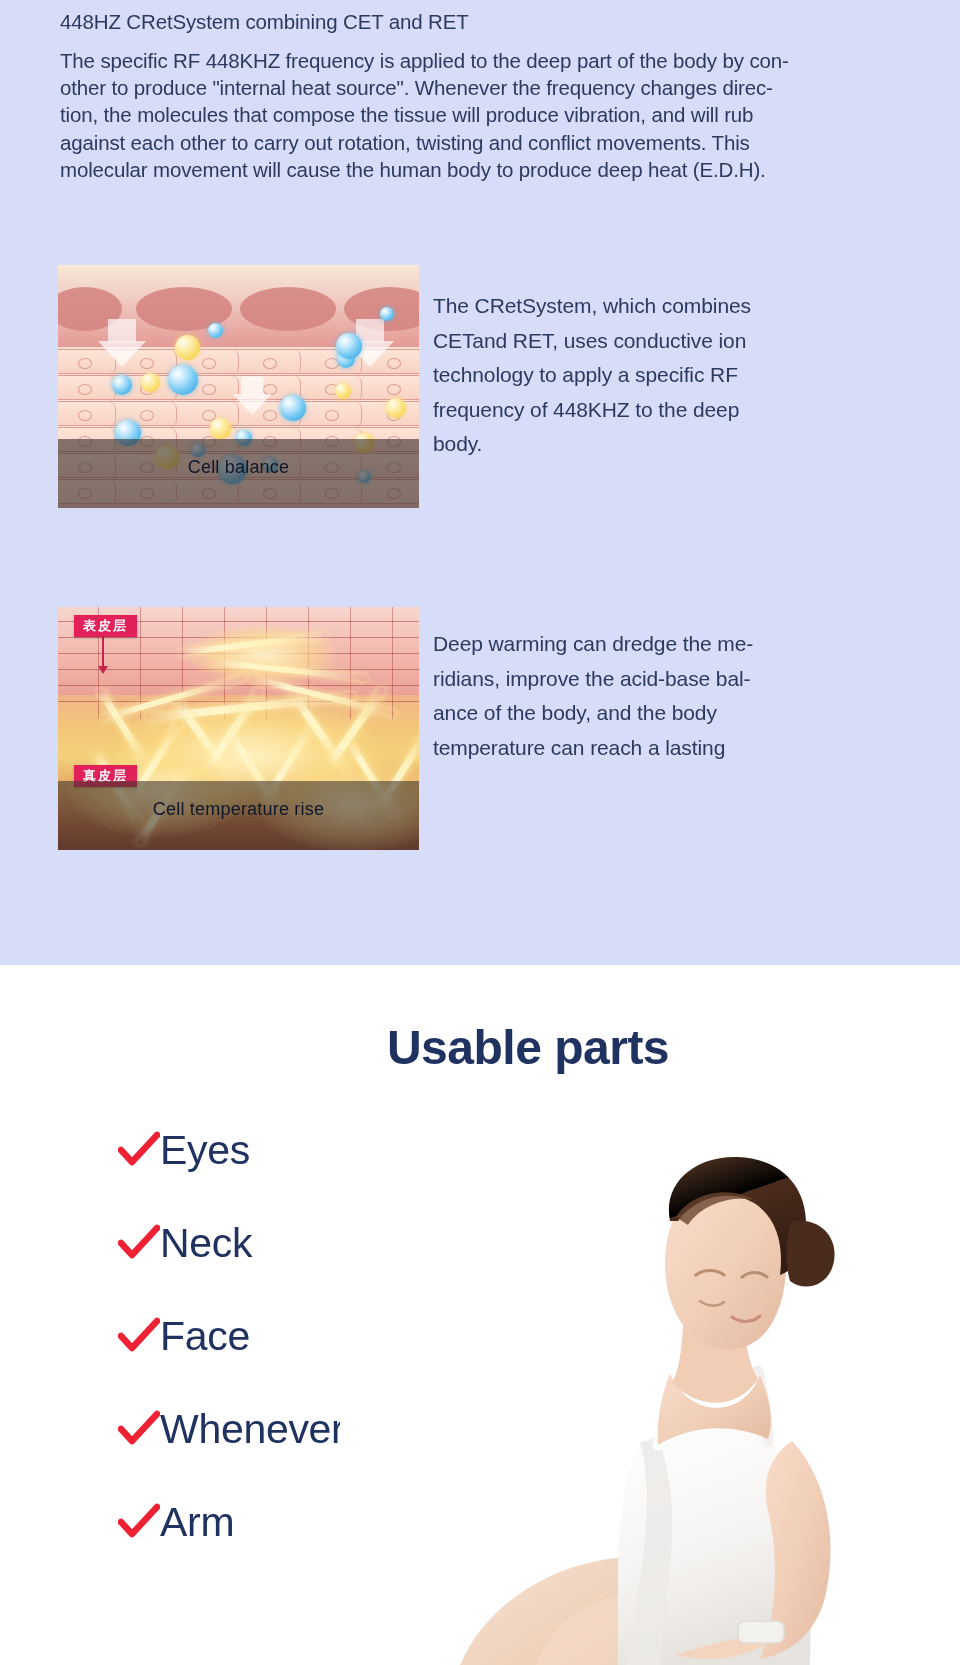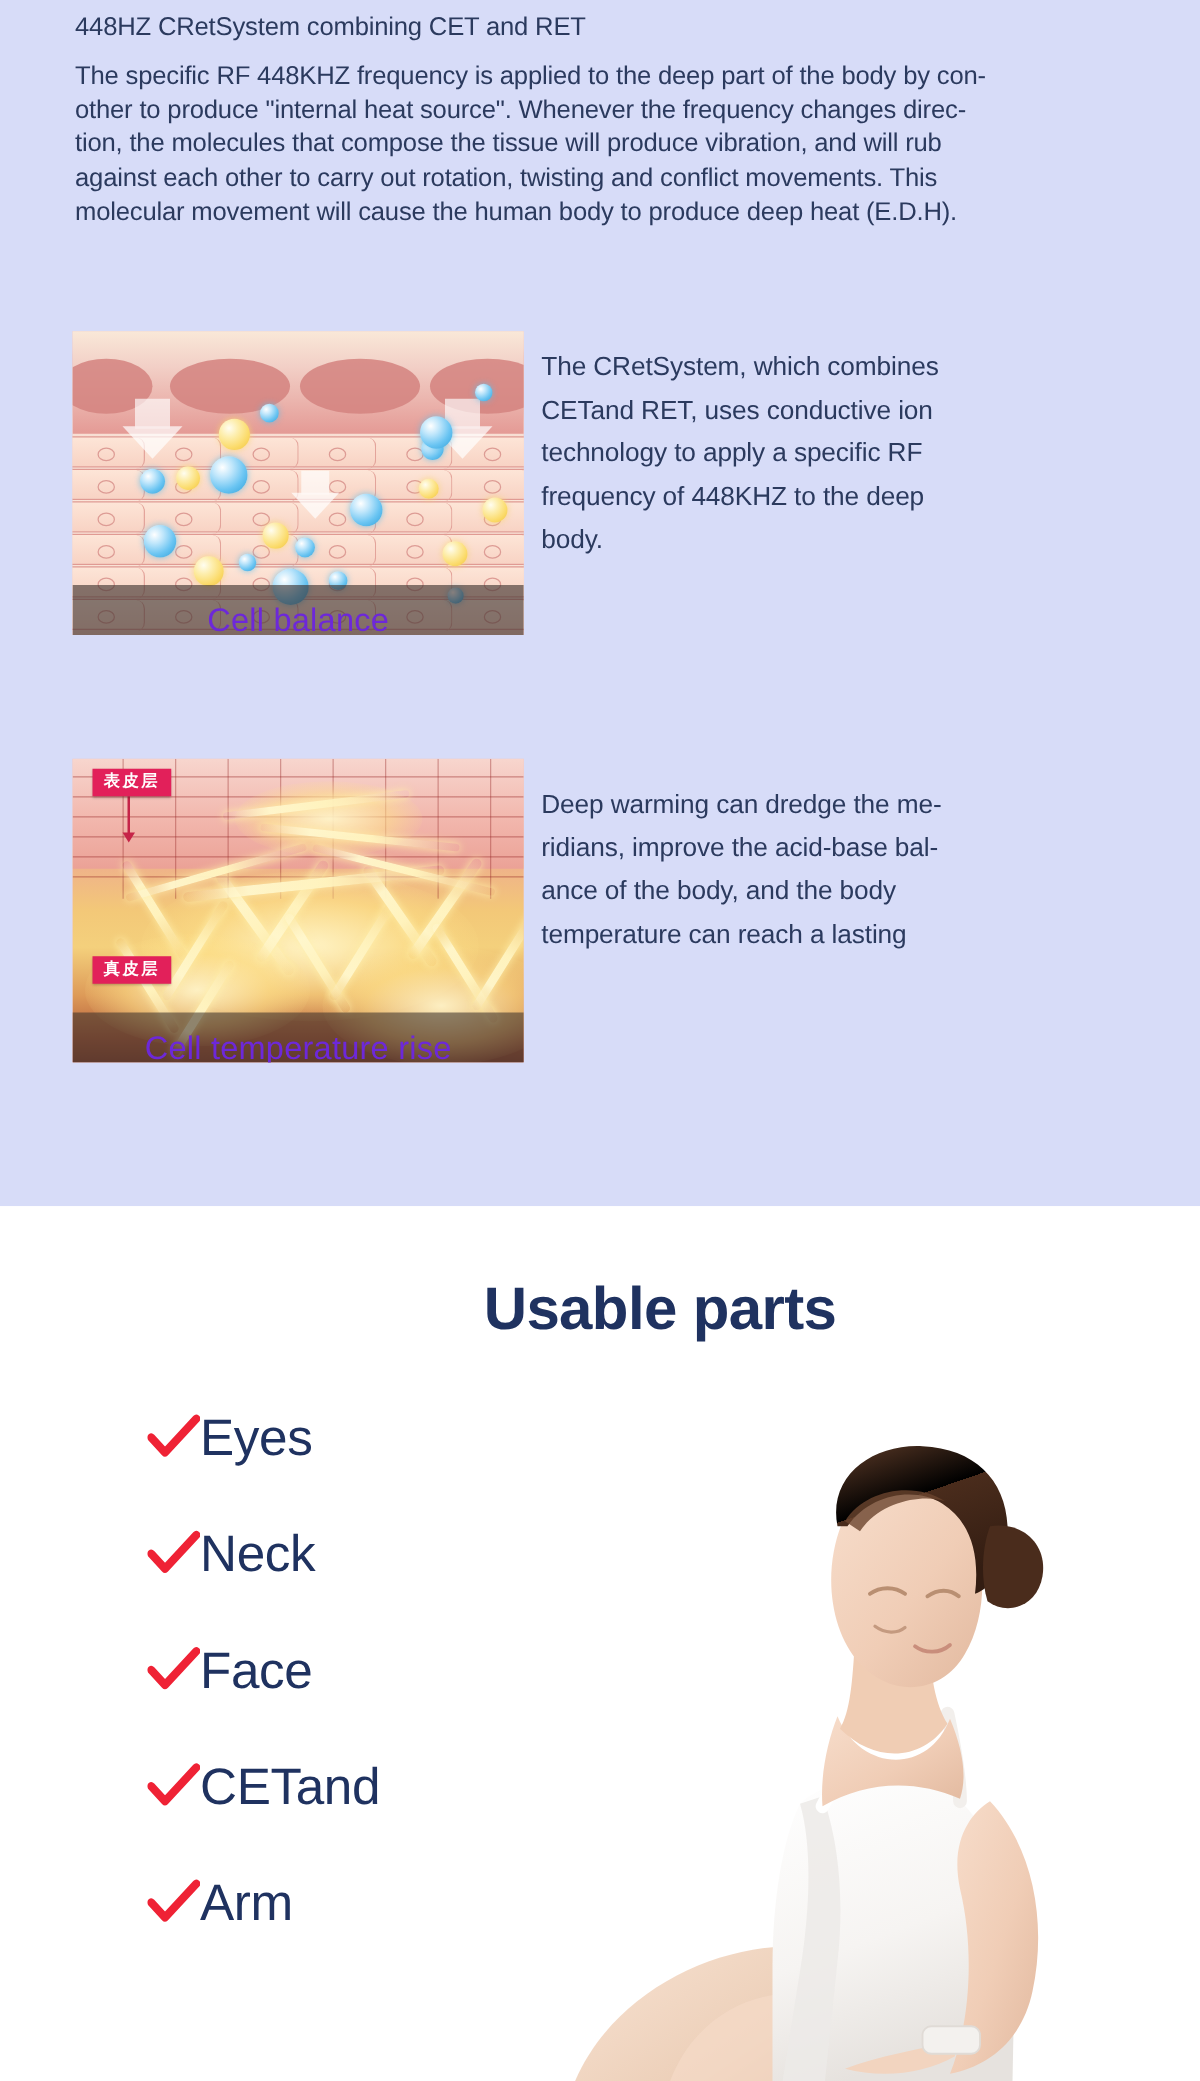--- a/index.html
+++ b/index.html
@@ -31,29 +31,29 @@
   
   .feature-row { position:absolute; left:0; width:960px; }
   .feature-row.r1 { top:265px; height:245px; }
   .feature-row.r2 { top:607px; height:245px; }
 
   .thumb {
     position:absolute; left:58px; top:0; width:361px; height:243px;
     overflow:hidden; background:#f0c9c4;
   }
   .thumb .cap {
-    position:absolute; left:0; bottom:0; width:100%; height:40px;
+    position:absolute; left:0; bottom:0; width:100%; height:69px;
     background:rgba(60,48,45,0.62);
-    color:#6d28d9; font-size:26px; line-height:56px;
+    color:#0f172a; font-size:18px; line-height:56px;
     text-align:center; letter-spacing:0.2px;
   }
   .thumb.t2 .cap { background:rgba(62,52,44,0.58); }
 
   .feature-text {
-    position:absolute; left:433px; top:12px; width:430px;
+    position:absolute; left:433px; top:24px; width:430px;
     font-size:21px; line-height:34.5px; letter-spacing:-0.1px; color:#2b3a5e;
   }
   .feature-text .ln { display:block; white-space:nowrap; }
   .feature-row.r2 .feature-text { top:20px; }
 
   
   .skin1 { position:absolute; inset:0; background:
       linear-gradient(180deg,#f6dfd6 0%,#f3cfc6 6%,#eab4ac 8%,#e3a59e 20%,#edb9b0 26%,
         #f7ddd2 30%,#fae4d8 48%,#fbe8dc 70%, #f7dccf 86%,#edc6b8 100%);
   }
@@ -416,21 +416,21 @@
         </span>
         <span class="plabel">Face</span>
       </li>
 
       <li class="part-item">
         <span class="check">
           <svg width="42" height="38" viewBox="0 0 42 38">
             <path d="M3 19 L14 31 L39 4" fill="none" stroke="#ef2235" stroke-width="6.5" stroke-linecap="round" stroke-linejoin="round"></path>
           </svg>
         </span>
-        <span class="plabel">CETand</span>
+        <span class="plabel">Whenever</span>
       </li>
 
       <li class="part-item">
         <span class="check">
           <svg width="42" height="38" viewBox="0 0 42 38">
             <path d="M3 19 L14 31 L39 4" fill="none" stroke="#ef2235" stroke-width="6.5" stroke-linecap="round" stroke-linejoin="round"></path>
           </svg>
         </span>
         <span class="plabel">Arm</span>
       </li>

